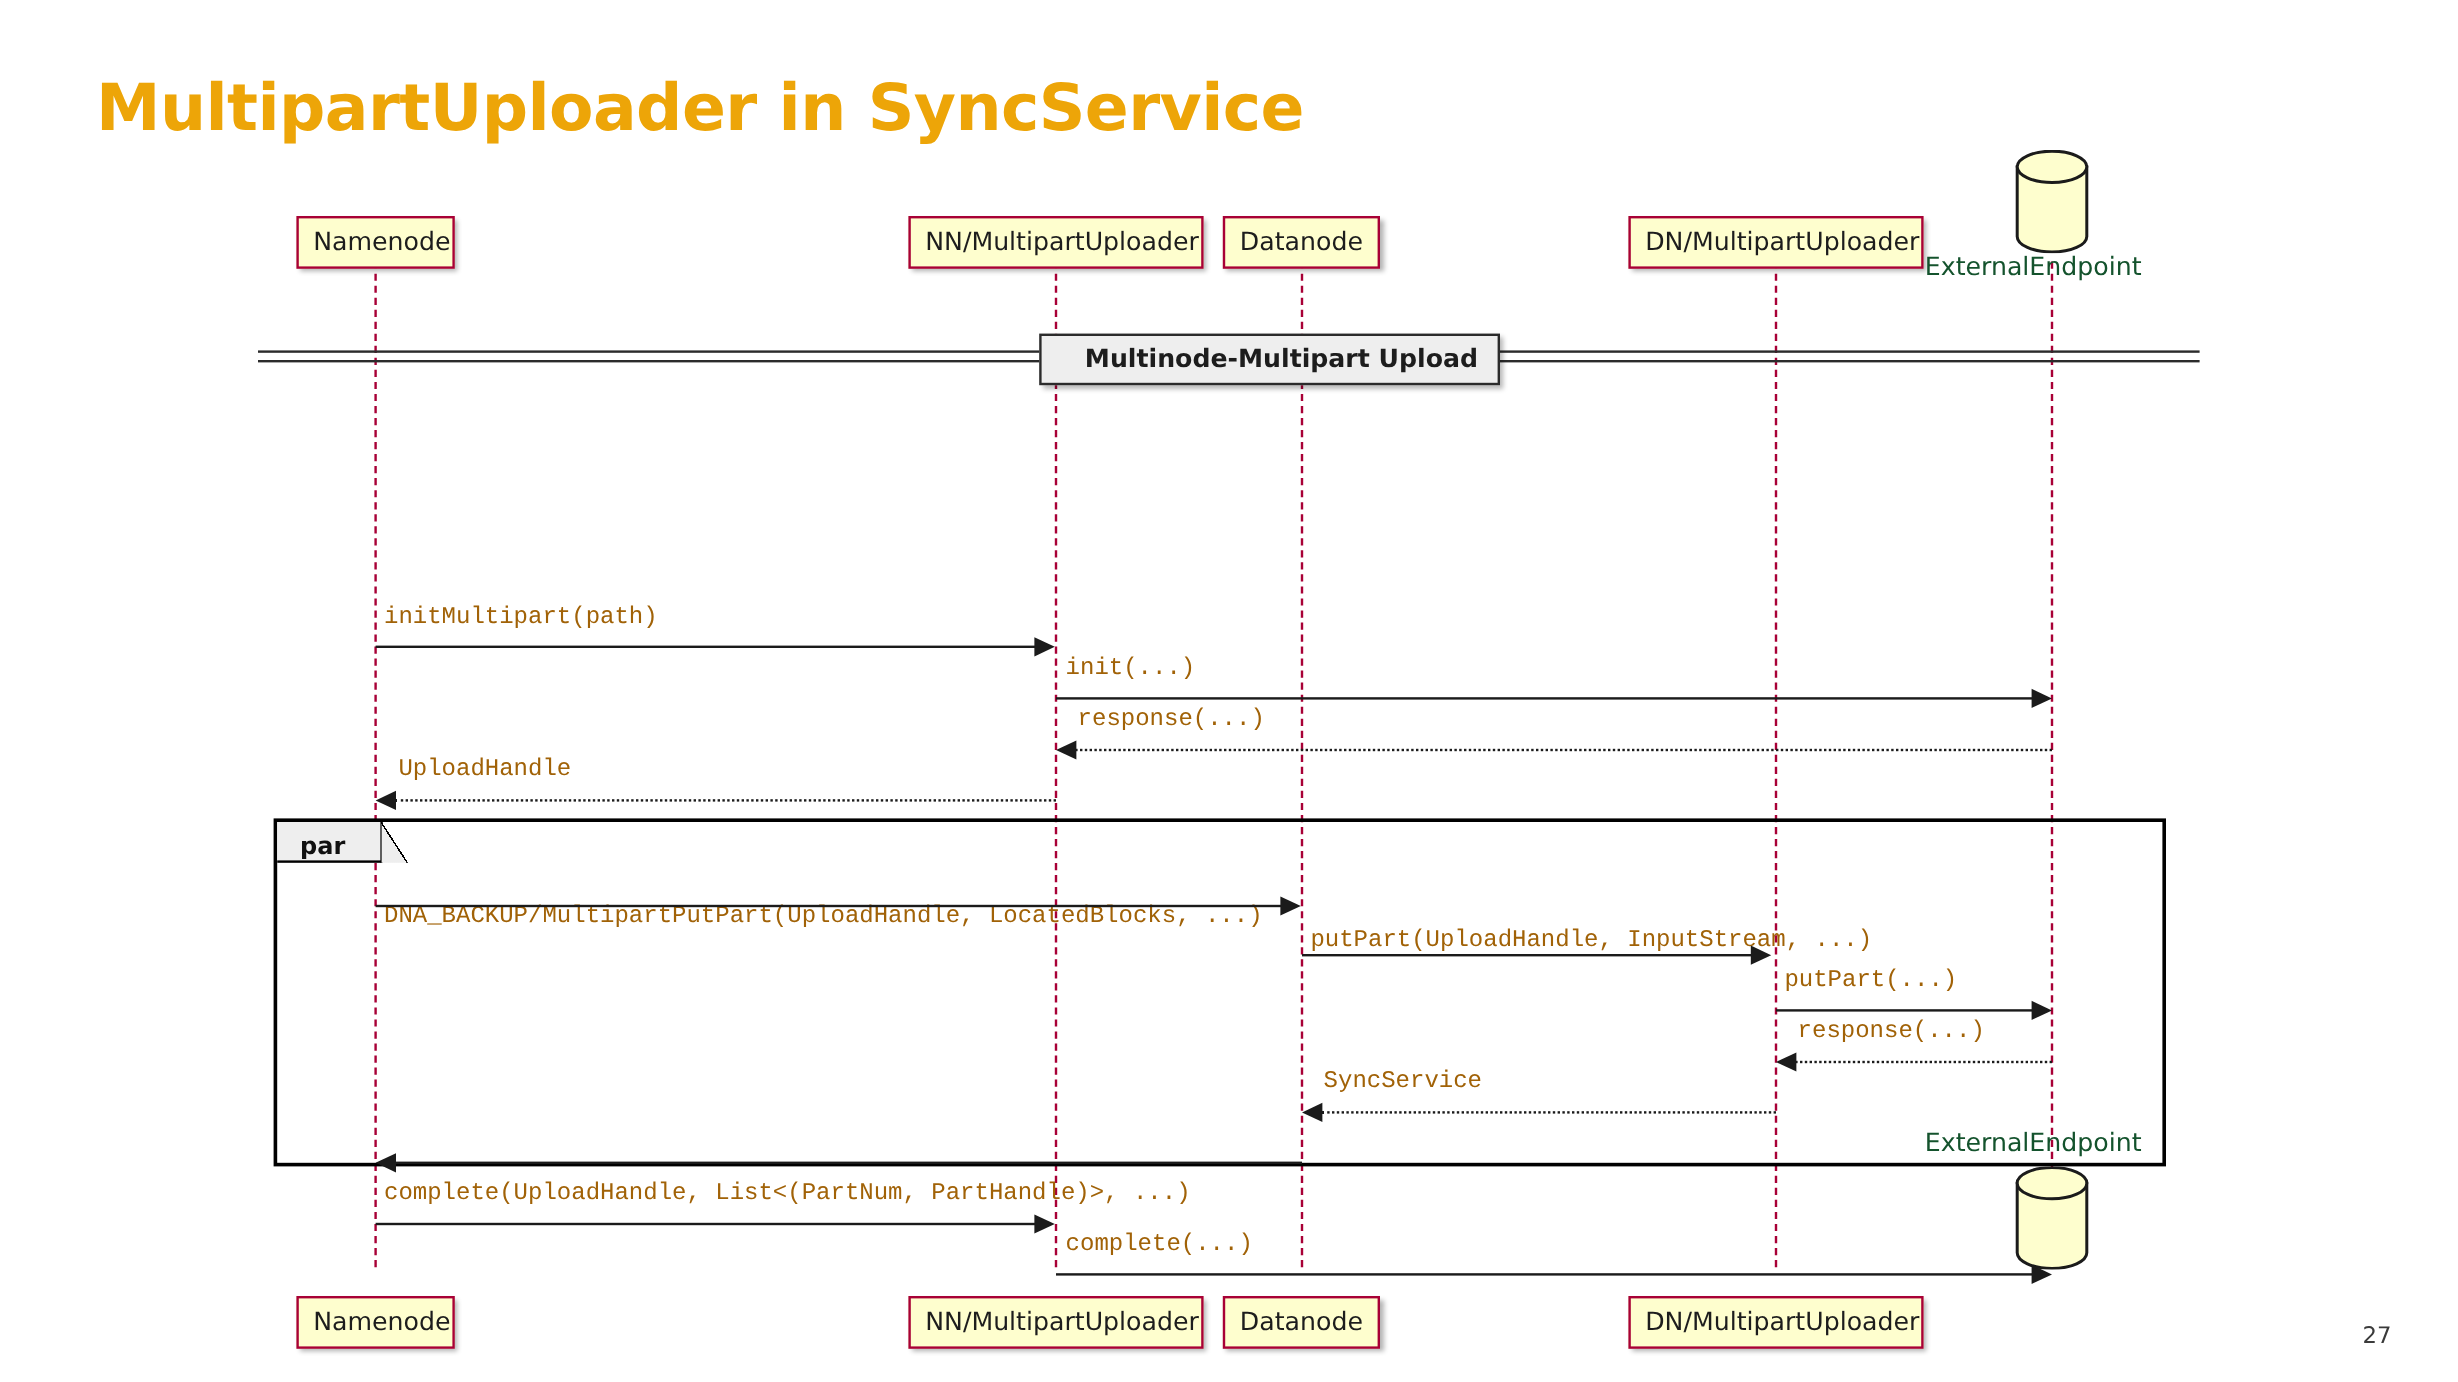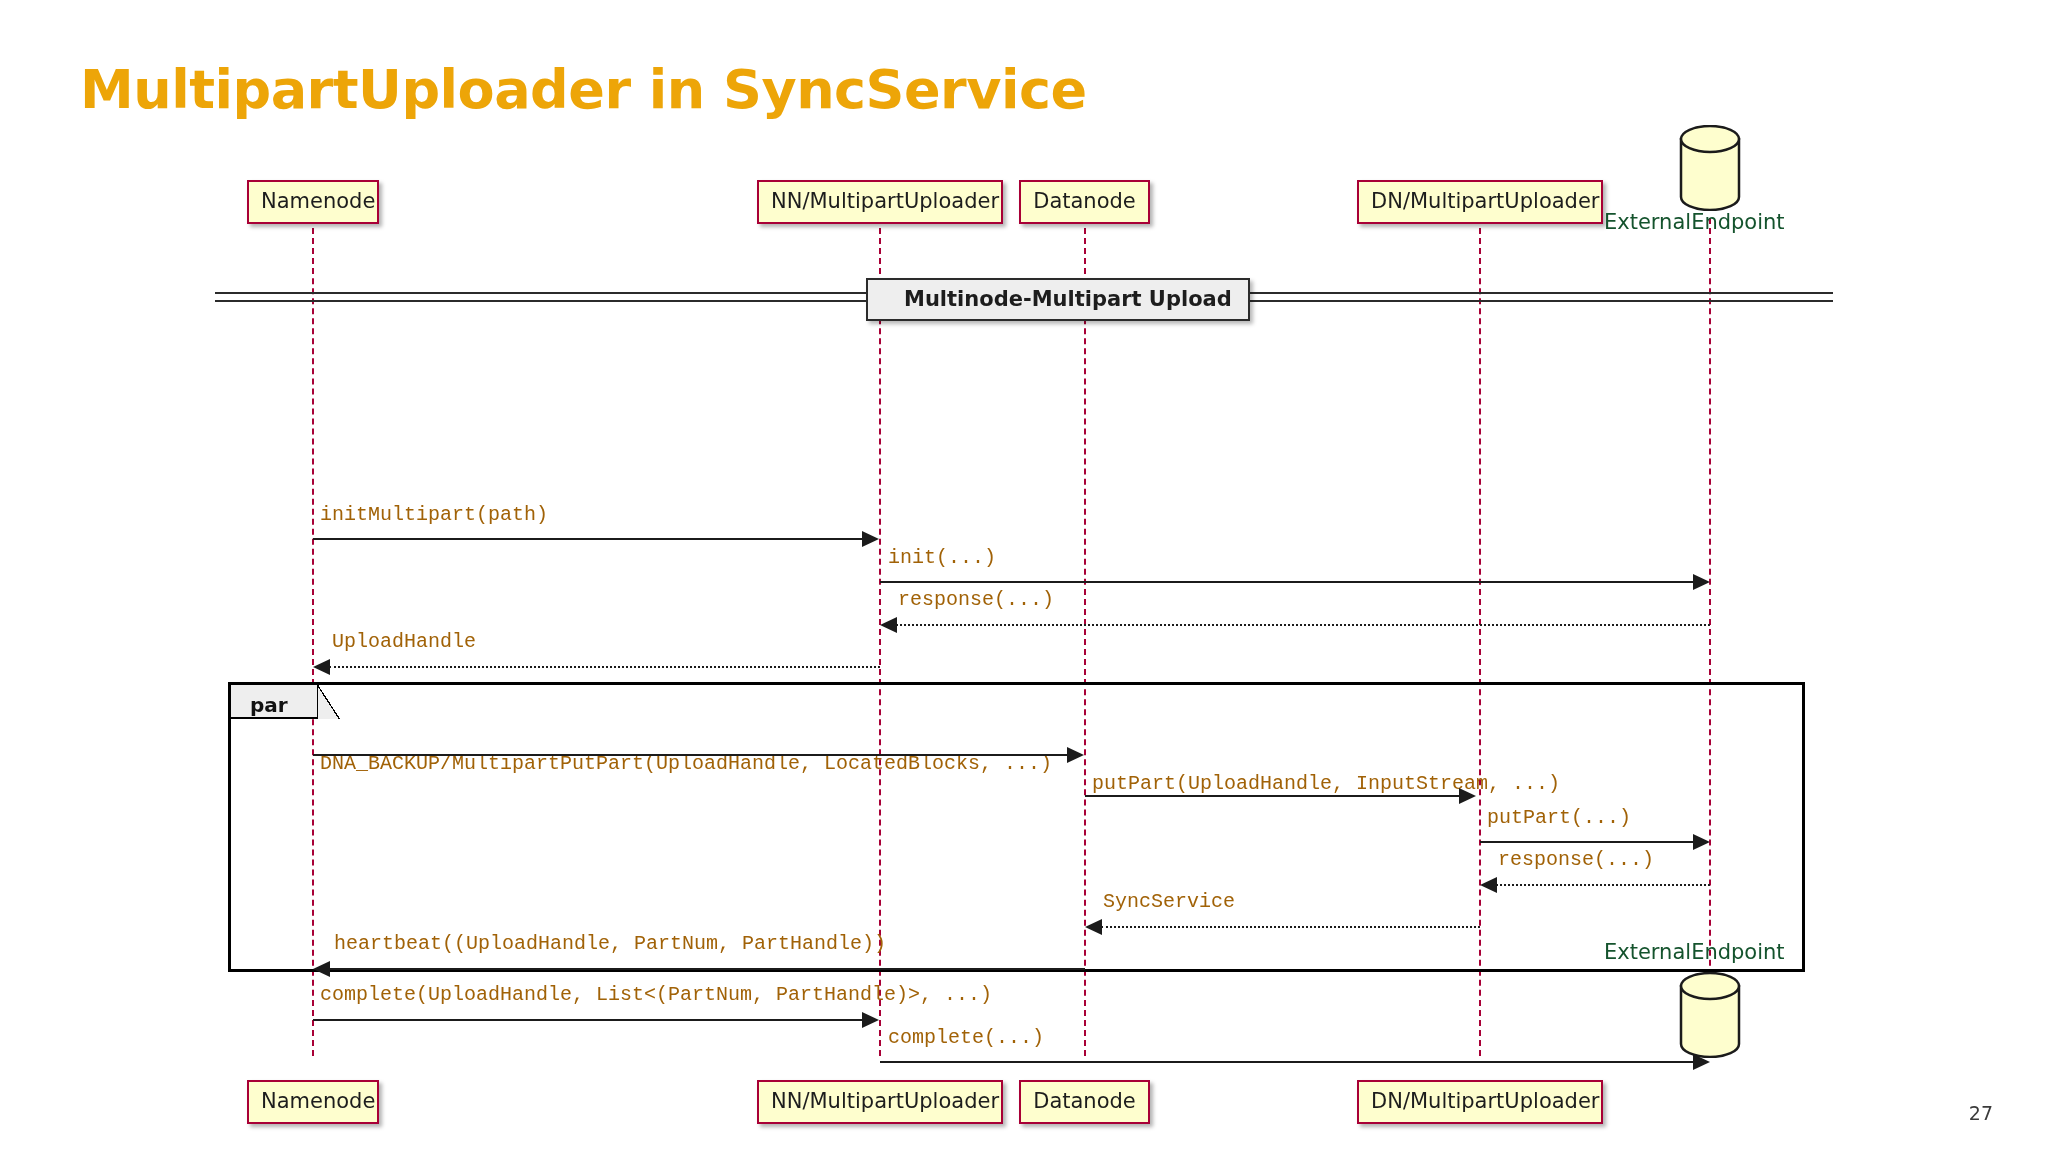--- a/index.html
+++ b/index.html
@@ -238,21 +238,20 @@
   <div class="arrowhead right" style="left:1693px; top:684px;"></div>
 
   <div class="msg-label" style="left:1498px; top:700px;">response(...)</div>
   <div class="msg-line dotted" style="left:1496px; top:734px; width:214px;"></div>
   <div class="arrowhead left" style="left:1480px; top:727px;"></div>
 
   <div class="msg-label" style="left:1103px; top:742px;">SyncService</div>
   <div class="msg-line dotted" style="left:1101px; top:776px; width:379px;"></div>
   <div class="arrowhead left" style="left:1085px; top:769px;"></div>
 
-  <div class="msg-label" style="left:334px; top:784px;">heartbeat((UploadHandle, PartNum, PartHandle))</div>
   <div class="msg-line" style="left:329px; top:818px; width:756px;"></div>
   <div class="arrowhead left" style="left:313px; top:811px;"></div>
 
   <div class="msg-label" style="left:320px; top:835px;">complete(UploadHandle, List&lt;(PartNum, PartHandle)&gt;, ...)</div>
   <div class="msg-line" style="left:313px; top:869px; width:553px;"></div>
   <div class="arrowhead right" style="left:862px; top:862px;"></div>
 
   <div class="msg-label" style="left:888px; top:878px;">complete(...)</div>
   <div class="msg-line" style="left:880px; top:911px; width:816px;"></div>
   <div class="arrowhead right" style="left:1693px; top:904px;"></div>

